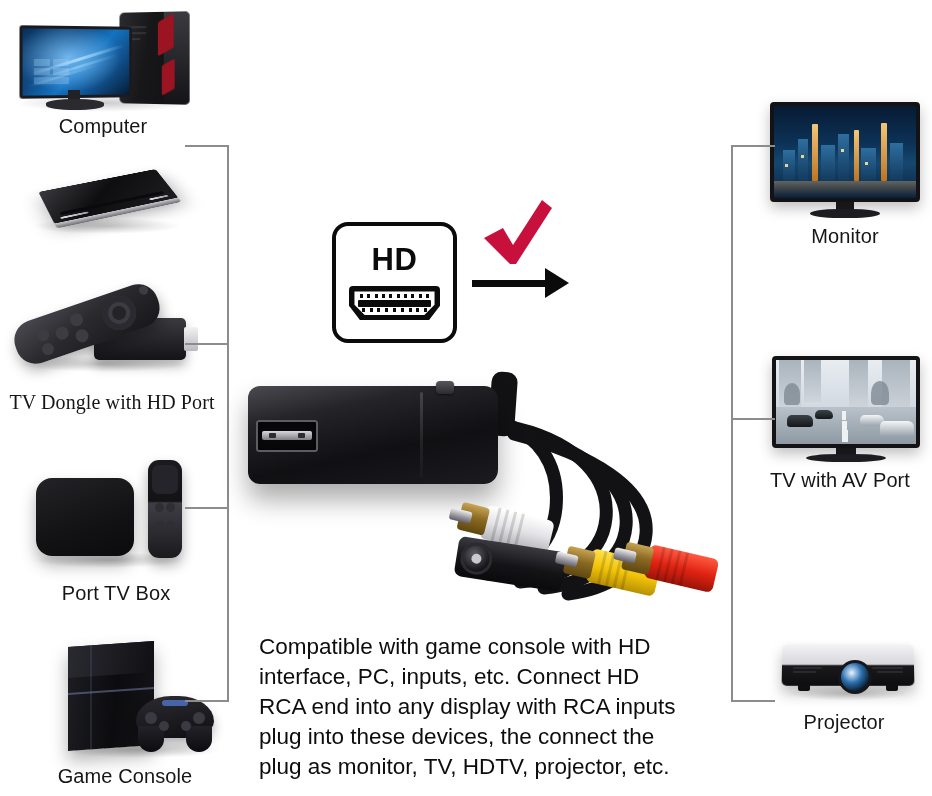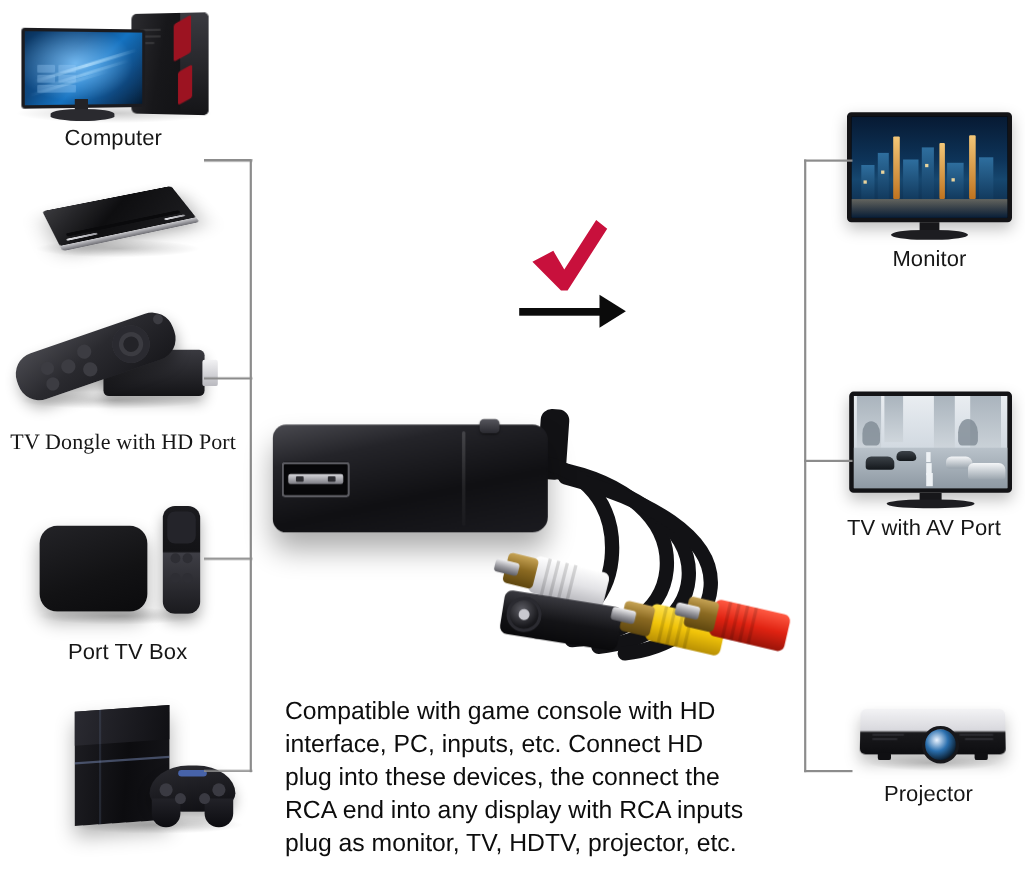--- a/index.html
+++ b/index.html
@@ -264,29 +264,61 @@
     <div class="pad" style="left:74px;top:56px;width:78px;height:42px;">
       <div class="grip" style="left:2%;"></div>
       <div class="grip" style="right:2%;"></div>
       <div class="bar"></div>
       <div class="btn" style="left:12%;top:38%;width:12px;height:12px;"></div>
       <div class="btn" style="right:12%;top:38%;width:12px;height:12px;"></div>
       <div class="btn" style="left:30%;top:60%;width:10px;height:10px;"></div>
       <div class="btn" style="right:30%;top:60%;width:10px;height:10px;"></div>
     </div>
   </div>
+  <div class="lbl" style="left:0px;top:766px;width:250px;">Game Console</div>
 
   <div>
     <div class="vrule" style="left:227px;top:145px;height:557px;"></div>
     <div class="hrule" style="left:185px;top:145px;width:44px;"></div>
     <div class="hrule" style="left:185px;top:343px;width:44px;"></div>
     <div class="hrule" style="left:185px;top:507px;width:44px;"></div>
     <div class="hrule" style="left:185px;top:700px;width:44px;"></div>
   </div>
 
+  <div class="badge" style="left:332px;top:222px;width:117px;height:113px;">
+    <div class="badge-title" style="top:18px;">HD</div>
+    <div class="hdmi-port" style="left:13px;top:60px;width:91px;height:34px;">
+      <div class="outer"></div>
+      <div class="inner"></div>
+      <div class="bar"></div>
+      <div class="pinrow" style="left:12%;right:12%;top:23%;">
+          <i></i>
+          <i></i>
+          <i></i>
+          <i></i>
+          <i></i>
+          <i></i>
+          <i></i>
+          <i></i>
+          <i></i>
+          <i></i>
+        </div>
+      <div class="pinrow" style="left:14%;right:14%;top:64%;">
+          <i></i>
+          <i></i>
+          <i></i>
+          <i></i>
+          <i></i>
+          <i></i>
+          <i></i>
+          <i></i>
+          <i></i>
+        </div>
+    </div>
+  </div>
 
   <div class="check" style="left:480px;top:198px;width:76px;height:72px;">
     <svg viewBox="0 0 76 72" width="76" height="72" aria-hidden="true">
       <polygon points="4,40 23,30 33,47 62,2 72,10 36,66 30,66" fill="#c8103c"></polygon>
     </svg>
   </div>
 
   <div>
     <div class="arrow-line" style="left:472px;top:280px;width:75px;"></div>
     <div class="arrow-head" style="left:545px;top:268px;border-left:24px solid #0b0b0b;"></div>
@@ -420,18 +452,18 @@
           <div class="rib" style="left:36px;"></div>
       </div>
       <div class="collar"></div>
         <div class="pin"></div>
     </div>
   </div>
 
   <div class="blurb" style="left:259px;top:632px;width:460px;">
     <div>Compatible with game console with HD</div>
     <div>interface, PC, inputs, etc. Connect HD</div>
+    <div>RCA end into any display with RCA inputs</div>
     <div>plug into these devices, the connect the</div>
-    <div>RCA end into any display with RCA inputs</div>
     <div>plug as monitor, TV, HDTV, projector, etc.</div>
   </div>
 
 </div>
 
 </body></html>

